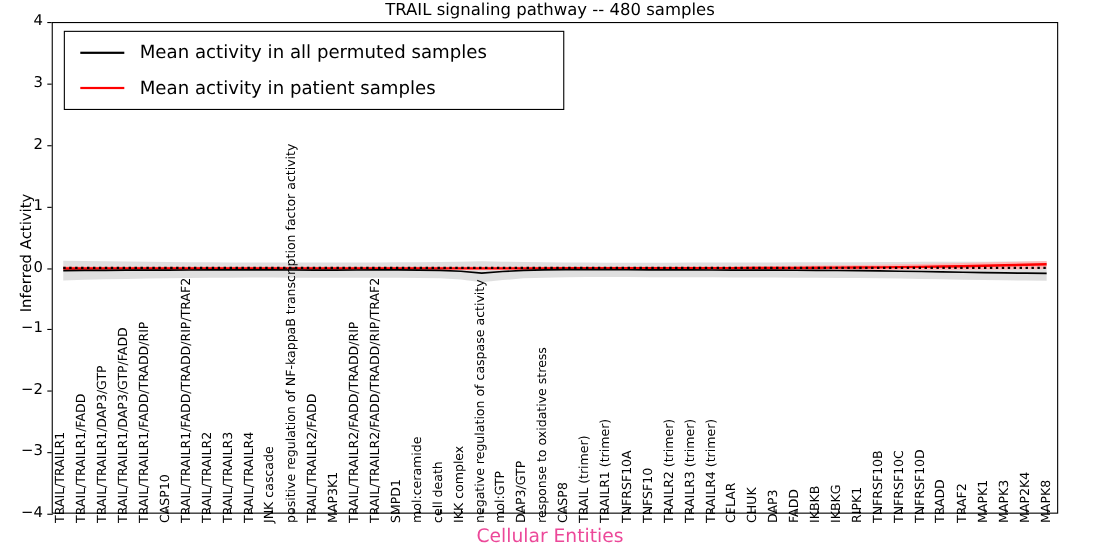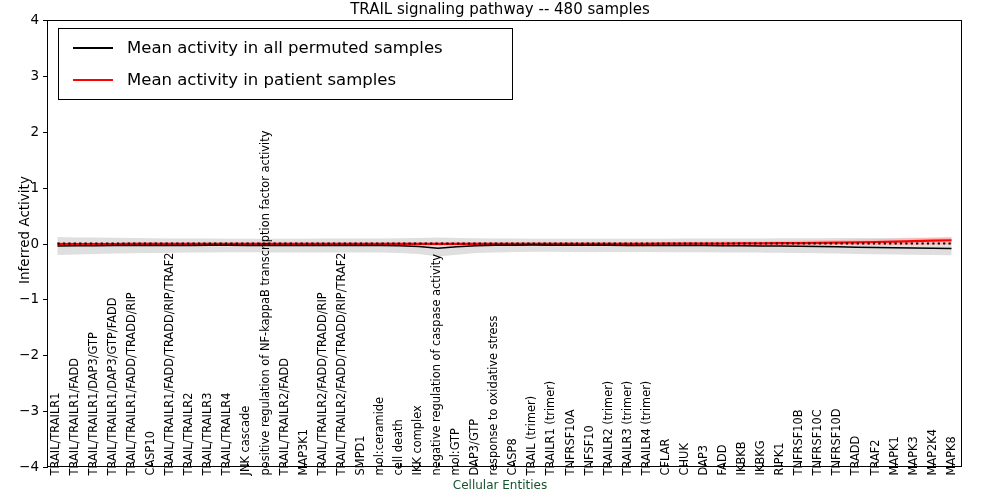--- a/index.html
+++ b/index.html
@@ -6,21 +6,21 @@
   body{width:1000px;height:500px;overflow:hidden;
        font-family:"DejaVu Sans","Liberation Sans",sans-serif;color:#000;}
   #root{position:relative;width:1000px;height:480px;border-radius:19px;}
 
   .chart-title{position:absolute;left:0;top:1px;width:1000px;text-align:center;
                font-size:15px;line-height:17px;color:#000;}
 
   .ylabel{position:absolute;left:-96px;top:222px;width:240px;text-align:center;
           font-size:13.5px;transform:rotate(-90deg);color:#000;}
   .xlabel{position:absolute;left:0;top:478px;width:1000px;text-align:center;
-          font-size:12px;color:#14532d;}
+          font-size:17px;color:#ec4899;}
 
   .plot-frame{position:absolute;left:47px;top:20px;width:915px;height:447px;
               border:1.1px solid #000;box-sizing:border-box;background:#fff;}
 
   .plot-clip{position:absolute;left:0;top:0;width:100%;height:100%;overflow:hidden;}
   .plot-clip svg{display:block;width:100%;height:100%;}
 
   .ytick{position:absolute;right:1002px;width:60px;text-align:right;
          font-size:13.5px;line-height:13px;}
   .ytick-wrap{position:absolute;left:0;top:0;width:1000px;height:500px;}

